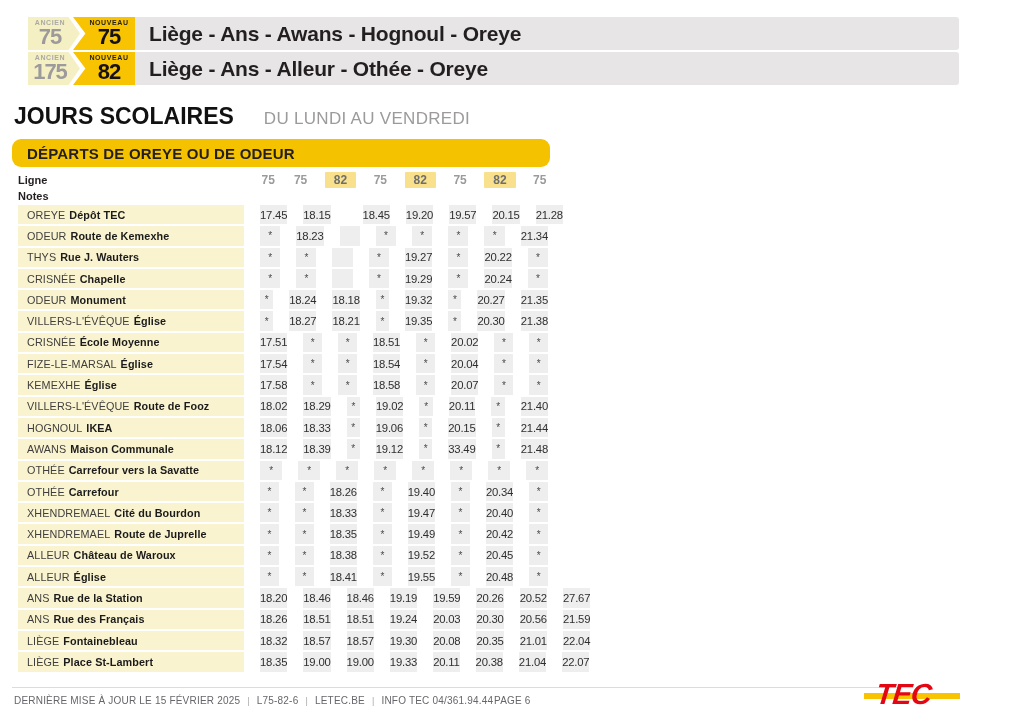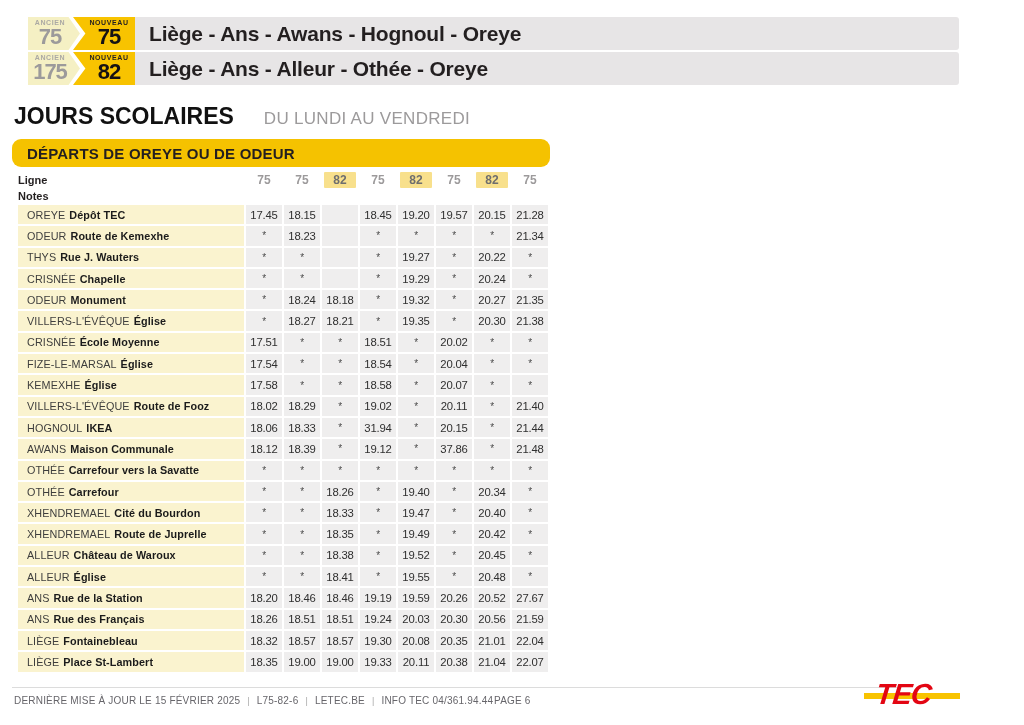--- a/index.html
+++ b/index.html
@@ -36,21 +36,21 @@
   .section-sub { font-size:17px; font-weight:500; color:#9C9A9B; margin-left:14px; letter-spacing:.3px; }
 
   
   .departs-bar { position:absolute; top:139px; left:12px; width:538px; height:28px;
                  background:#F5C200; border-radius:9px;
                  display:flex; align-items:center; padding-left:15px; }
   .departs-bar span { font-size:15px; font-weight:800; color:#231F20; letter-spacing:.2px; }
 
   
   .table-wrap { position:absolute; top:171px; left:18px; width:530px; }
-  .trow { display:grid; grid-template-columns:226px repeat(8,1fr); column-gap:2px; }
+  .trow { display:grid; grid-template-columns:226px repeat(8,1fr); column-gap:16px; }
   .ligne-row { height:18px; margin-bottom:1px; }
   .notes-row { height:12px; margin-bottom:3px; }
   .head-label { display:flex; align-items:center; font-size:11px; font-weight:700; color:#231F20; }
   .lcell { display:flex; align-items:center; justify-content:center; }
   .lnum { font-size:12px; font-weight:700; color:#9C9A9B; }
   .lnum.badge-82 { background:#F8E08C; color:#6E6E6E; padding:1px 9px; border-radius:1px; }
   .data-row { height:19.3px; margin-bottom:2px; }
   .label-cell { background:#FAF3CF; display:flex; align-items:center; padding-left:9px;
                 overflow:hidden; white-space:nowrap; }
   .place { font-size:10.8px; font-weight:400; color:#3E3E3D; letter-spacing:.1px; }
@@ -285,37 +285,37 @@
           <div class="time-cell">21.40</div>
         </div>
         <div class="trow data-row">
           <div class="label-cell">
             <span class="place">HOGNOUL</span>
             <span class="stop">IKEA</span>
           </div>
           <div class="time-cell">18.06</div>
           <div class="time-cell">18.33</div>
           <div class="time-cell star">*</div>
-          <div class="time-cell">31.94</div>
+          <div class="time-cell">19.06</div>
           <div class="time-cell star">*</div>
           <div class="time-cell">20.15</div>
           <div class="time-cell star">*</div>
           <div class="time-cell">21.44</div>
         </div>
         <div class="trow data-row">
           <div class="label-cell">
             <span class="place">AWANS</span>
             <span class="stop">Maison Communale</span>
           </div>
           <div class="time-cell">18.12</div>
           <div class="time-cell">18.39</div>
           <div class="time-cell star">*</div>
           <div class="time-cell">19.12</div>
           <div class="time-cell star">*</div>
-          <div class="time-cell">37.86</div>
+          <div class="time-cell">33.49</div>
           <div class="time-cell star">*</div>
           <div class="time-cell">21.48</div>
         </div>
         <div class="trow data-row">
           <div class="label-cell">
             <span class="place">OTHÉE</span>
             <span class="stop">Carrefour vers la Savatte</span>
           </div>
           <div class="time-cell star">*</div>
           <div class="time-cell star">*</div>

